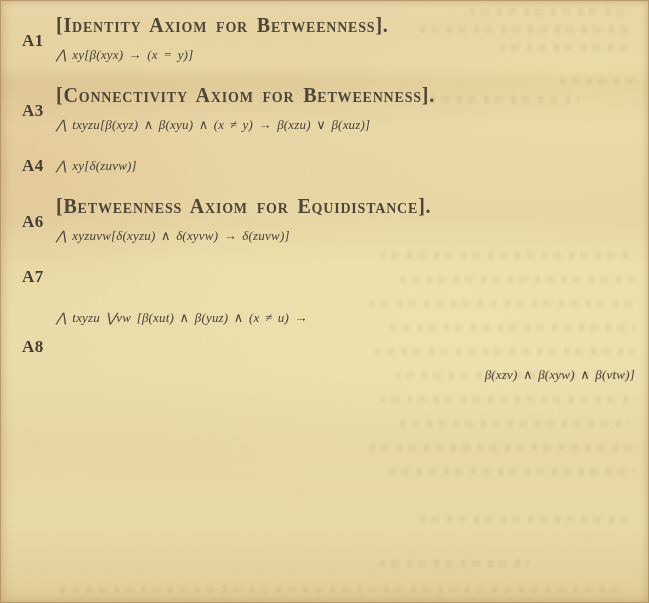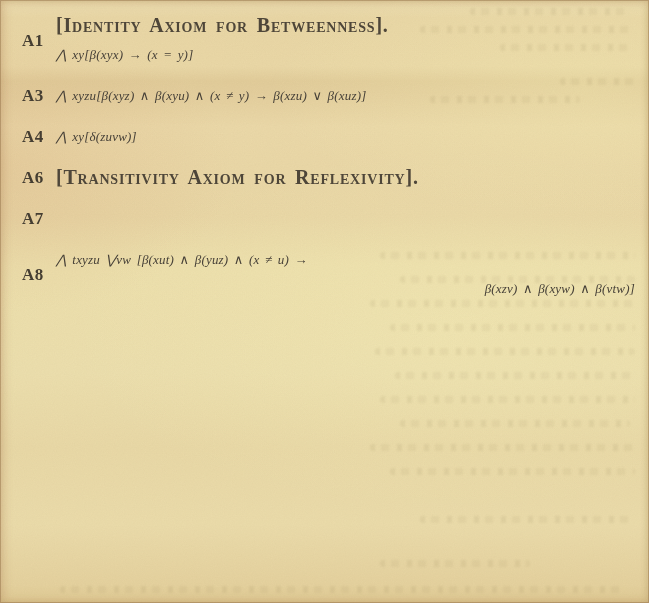--- a/index.html
+++ b/index.html
@@ -64,20 +64,21 @@
     font-size: 13px;
     line-height: 29px;
     word-spacing: 2px;
     letter-spacing: 0.2px;
     color: #474138;
     white-space: nowrap;
   }
   .formula-line.align-right {
     text-align: right;
     padding-right: 4px;
+    margin-top: 28px;
   }
   
   .ghost-layer {
     position: absolute;
     inset: 0;
     z-index: 1;
     pointer-events: none;
   }
   .ghost {
     position: absolute;
@@ -142,40 +143,44 @@
         <div>
             <div class="formula-line">⋀ xy[β(xyx) → (x = y)]</div>
           </div>
       </div>
     </div>
 
 
     <div class="axiom-block">
       <div class="axiom-label">A3</div>
       <div class="axiom-body">
+        <div class="axiom-title">[Connectivity Axiom for Betweenness].</div>
         <div>
-            <div class="formula-line">⋀ xyzu[β(xyz) ∧ β(xyu) ∧ (x ≠ y) → β(xzu) ∨ β(xuz)]</div>
+            <div class="formula-line">⋀ txyzu[β(xyz) ∧ β(xyu) ∧ (x ≠ y) → β(xzu) ∨ β(xuz)]</div>
           </div>
       </div>
     </div>
 
     <div class="axiom-block">
       <div class="axiom-label">A4</div>
       <div class="axiom-body">
         <div>
             <div class="formula-line">⋀ xy[δ(zuvw)]</div>
           </div>
       </div>
     </div>
 
 
     <div class="axiom-block">
       <div class="axiom-label">A6</div>
       <div class="axiom-body">
-        <div class="axiom-title">[Transitivity Axiom for Reflexivity].</div>
+        <div class="axiom-title">[Betweenness Axiom for Equidistance].</div>
+        <div>
+            <div class="formula-line">⋀ xyzuvw[δ(xyzu) ∧ δ(xyvw) → δ(zuvw)]</div>
+          </div>
       </div>
     </div>
 
     <div class="axiom-block">
       <div class="axiom-label">A7</div>
       <div class="axiom-body">
       </div>
     </div>
 
     <div class="axiom-block">

